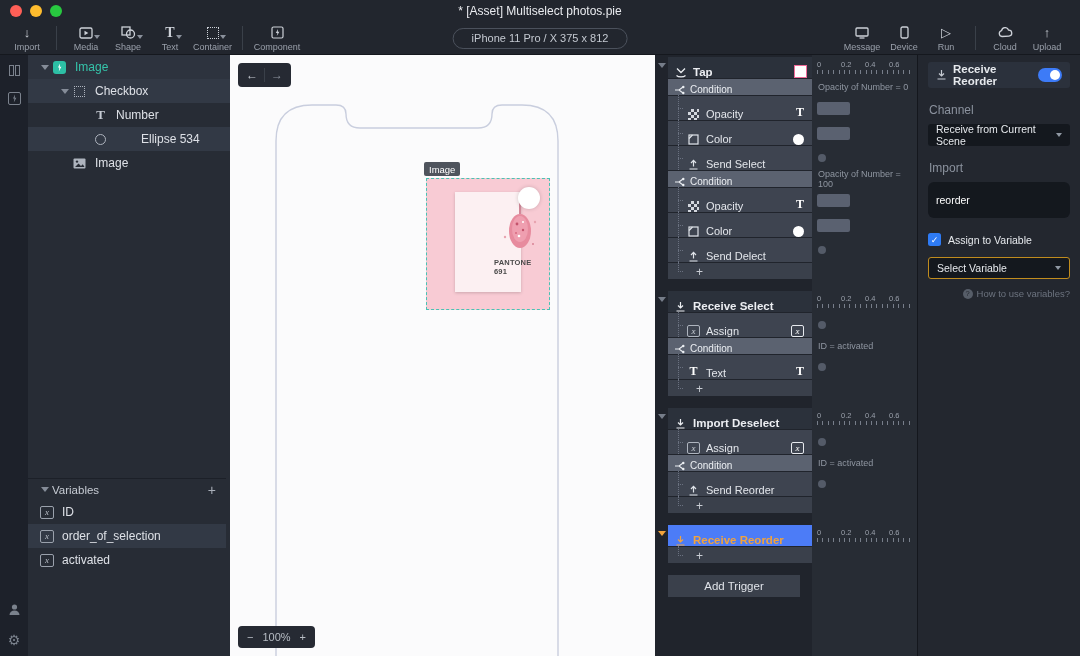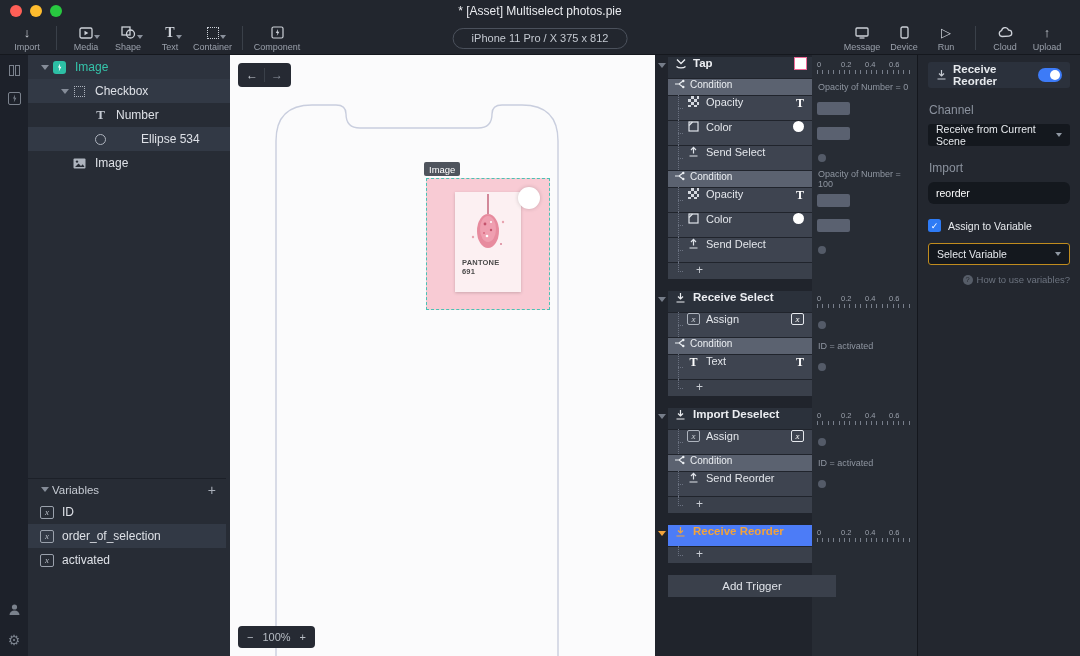--- a/index.html
+++ b/index.html
@@ -59,35 +59,35 @@
   
   .canvas { flex:1; background:#fbfbfc; position:relative; min-width:0; }
   .phone { position:absolute; left:0; top:0; }
   .nav-pill { position:absolute; left:8px; top:8px; height:24px; background:#262a33; border-radius:4px; display:flex; align-items:center; padding:0 2px; }
   .nav-pill span { width:24px; text-align:center; color:#c8ccd3; font-size:12px; }
   .nav-pill .dvd { width:1px; height:14px; background:#3a4049; }
   .nav-pill .fwd { color:#8d939e; }
   .img-group { position:absolute; left:196px; top:123px; width:124px; height:132px; }
   .img-tag { position:absolute; top:-16px; left:-2px; background:rgba(72,77,86,.96); color:#fff; font-size:9.5px; padding:1.5px 5px; border-radius:2px; }
   .photo { width:100%; height:100%; background:#f8cbd4; border:1px dashed #49c3b4; position:relative; }
-  .card { position:absolute; left:28px; top:13px; width:66px; height:100px; background:#fcf0f2; box-shadow:0 1px 3px rgba(0,0,0,.18); }
+  .card { position:absolute; left:28px; top:13px; width:66px; height:100px; background:#fcf0f2; box-shadow:0 1px 3px rgba(0,0,0,.18);padding-left:32px; }
   .card svg { display:block; }
   .card .pline { font-size:7.5px; font-weight:bold; color:#4a4a4a; padding-left:7px; letter-spacing:.2px; }
   .sel-circle { position:absolute; right:9px; top:8px; width:22px; height:22px; border-radius:50%; background:#fff; box-shadow:0 0 4px rgba(0,0,0,.18); }
   .zoom-pill { position:absolute; left:8px; bottom:8px; height:22px; background:#262a33; border-radius:4px; display:flex; align-items:center; padding:0 9px; gap:9px; color:#b7bcc4; font-size:11px; }
 
   
   .trigpanel { width:262px; background:#20242c; position:relative; flex:none; font-size:11px; overflow:hidden; }
   .tl-strip { position:absolute; left:157px; top:0; bottom:0; width:105px; background:#272c34; }
   .sections { position:relative; padding-top:2px; }
   .section { position:relative; margin-bottom:12px; }
   .sec-caret { position:absolute; left:3px; top:6px; width:0; height:0; border-left:4px solid transparent; border-right:4px solid transparent; border-top:5px solid #767d89; }
   .section.sel .sec-caret { border-top-color:#f2a33c; }
   .trow { display:flex; margin-bottom:1px; }
-  .cell-l { width:144px; margin-left:13px; display:flex; align-items:flex-start; position:relative; flex:none; }
+  .cell-l { width:144px; margin-left:13px; display:flex; align-items:flex-end; position:relative; flex:none; }
   .cell-r { flex:1; display:flex; align-items:center; position:relative; }
   .trow.head { height:21px; } .trow.head .cell-l { background:#2b313b; font-weight:bold; color:#eceef2; font-size:11.5px; padding-left:6px; }
   .section.sel .trow.head .cell-l { background:#4c7cf7; color:#f2a33c; }
   .hicon { width:13px; height:12px; margin-right:6px; display:flex; align-items:center; justify-content:center; }
   .chip { margin-left:auto; margin-right:5px; width:13px; height:13px; background:#fff; border:1.5px solid #f06a98; }
   .trow.cond { height:16px; } .trow.cond .cell-l { background:#5b6270; color:#eceff3; font-size:10px; padding-left:6px; }
   .cicon { margin-right:5px; display:flex; }
   .trow.resp { height:24px; } .trow.resp .cell-l { background:#3e4450; color:#e3e6eb; padding-left:19px; }
   .trow.resp .cell-l::before, .trow.plus .cell-l::before { content:""; position:absolute; left:10px; top:-1px; bottom:0; border-left:1px dotted #6a7180; }
   .trow.resp .cell-l::after, .trow.plus .cell-l::after { content:""; position:absolute; left:10px; top:50%; width:5px; border-top:1px dotted #6a7180; }
@@ -99,33 +99,33 @@
   .trow.plus { height:16px; } .trow.plus .cell-l { background:#3a404b; color:#c9cdd4; padding-left:28px; font-size:12px; }
   .trow.plus .cell-l::before { bottom:7px; } .trow.plus .cell-l::after { top:8px; }
   .checker { width:11px; height:11px; background-image:linear-gradient(45deg,#d3d7de 25%,transparent 25%,transparent 75%,#d3d7de 75%),linear-gradient(45deg,#d3d7de 25%,transparent 25%,transparent 75%,#d3d7de 75%); background-size:6px 6px; background-position:0 0,3px 3px; }
   .ruler { position:absolute; left:5px; top:3px; width:96px; }
   .rlabels { display:flex; font-size:7.5px; color:#9aa0ab; }
   .rlabels span { width:27.5px; }
   .rticks { margin-top:1px; height:4px; background-image:repeating-linear-gradient(90deg,#777e8a 0 1px,transparent 1px 5.4px); }
   .note { font-size:9px; color:#8f96a1; padding-left:6px; }
   .bar { width:33px; height:13px; background:#5a6170; border-radius:2px; margin-left:5px; }
   .dot { width:8px; height:8px; border-radius:50%; background:#545b68; margin-left:6px; }
-  .add-trigger { margin-left:13px; width:168px; height:22px; background:#3a404b; color:#dfe2e8; display:flex; align-items:center; justify-content:center; font-size:11.5px; position:relative;text-align:right; }
+  .add-trigger { margin-left:13px; width:132px; height:22px; background:#3a404b; color:#dfe2e8; display:flex; align-items:center; justify-content:center; font-size:11.5px; position:relative;text-align:right; }
 
   
   .props { width:163px; background:#23272f; border-left:1px solid #14171d; padding:7px 10px; flex:none; color:#e6e9ed; }
   .props-header { height:26px; background:#2b313c; border-radius:3px; display:flex; align-items:center; padding:0 8px; }
   .ph-title { font-size:11.5px; font-weight:bold; margin-left:6px; }
   .toggle { margin-left:auto; width:26px; height:14px; border-radius:7px; background:#3d7bf7; position:relative; }
   .toggle::after { content:""; position:absolute; right:2px; top:2px; width:10px; height:10px; border-radius:50%; background:#fff; }
   .plabel { font-size:12px; color:#8b929e; margin:15px 1px 7px; }
   .pselect { height:22px; background:#14181e; border-radius:3px; display:flex; align-items:center; padding:0 8px; font-size:10.5px; color:#e6e9ed; }
   .pselect .sc { margin-left:auto; width:0; height:0; border-left:3.5px solid transparent; border-right:3.5px solid transparent; border-top:4.5px solid #9098a3; }
   .pselect.warn { border:1.5px solid #c08c1e; }
-  .pfield { width:100%; height:22px; background:#14181e; border:none; border-radius:6px; color:#fff; font-size:10.5px; padding:8px 8px; font-family:"Liberation Sans", sans-serif; outline:none; }
+  .pfield { width:100%; height:36px; background:#14181e; border:none; border-radius:6px; color:#fff; font-size:10.5px; padding:8px 8px; font-family:"Liberation Sans", sans-serif; outline:none; }
   .chkrow { display:flex; align-items:center; gap:7px; margin:15px 0 11px; font-size:10.5px; }
   .chk { width:13px; height:13px; background:#2e7bf5; border-radius:2.5px; color:#fff; font-size:9px; display:flex; align-items:center; justify-content:center; }
   .help { display:flex; justify-content:flex-end; align-items:center; gap:4px; margin-top:9px; color:#6c737f; font-size:9.5px; }
   .help .q { width:10px; height:10px; border-radius:50%; background:#565d68; color:#23272f; font-size:7.5px; display:flex; align-items:center; justify-content:center; }
 </style>
 </head>
 <body>
 
 <div class="app">
 

